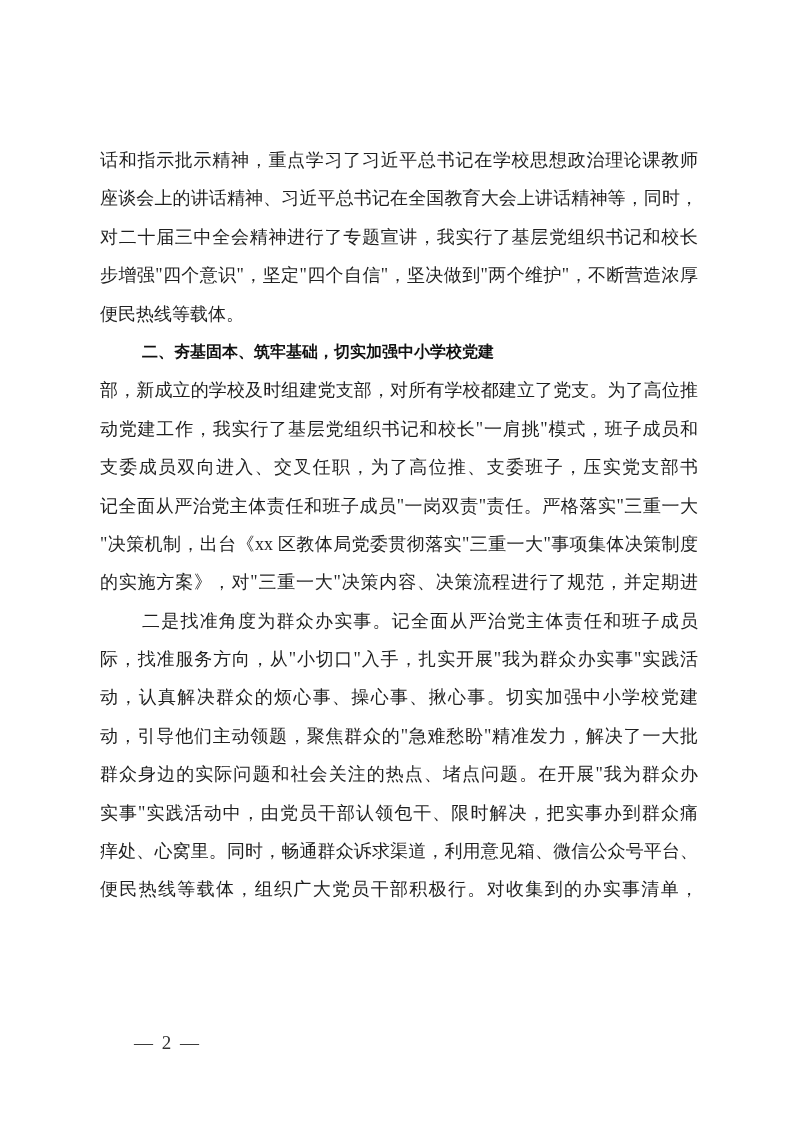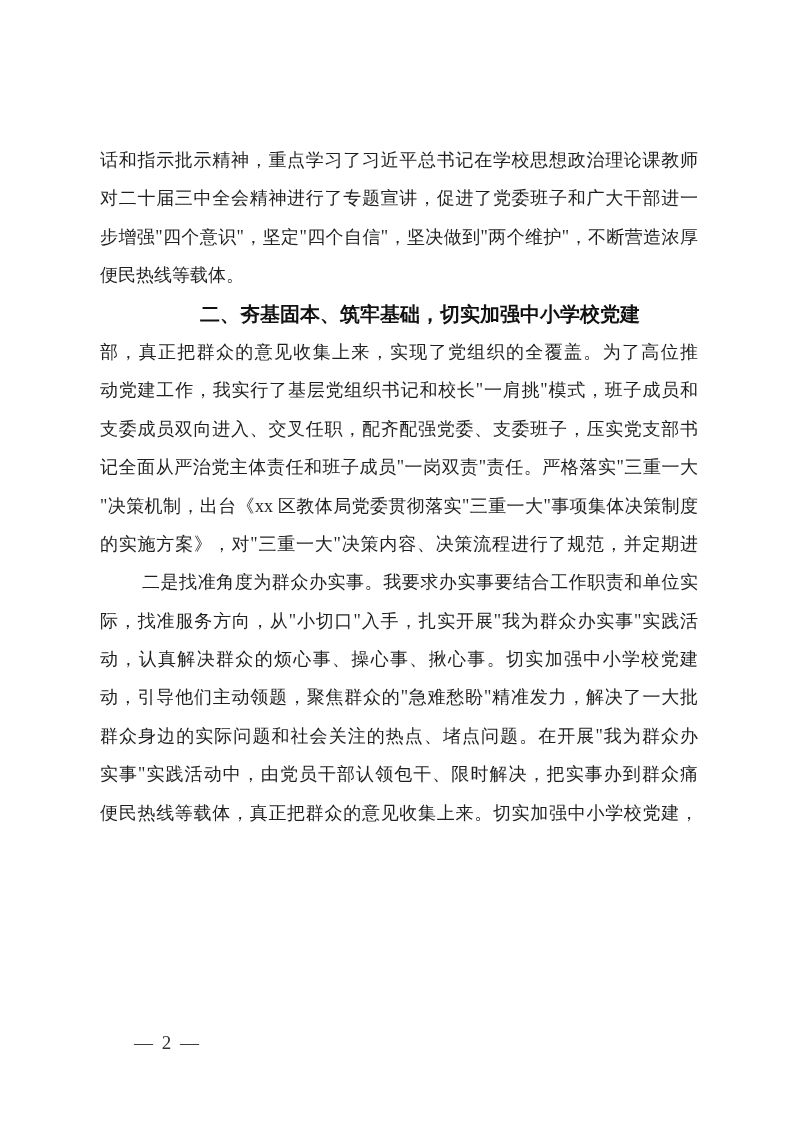--- a/index.html
+++ b/index.html
@@ -40,57 +40,58 @@
   }
   .line.indent {
     text-indent: 42px;
   }
   .heading {
     height: 38.4px;
     line-height: 38.4px;
     text-indent: 42px;
     font-family: "Liberation Sans", "DejaVu Sans", sans-serif;
     font-weight: 700;
-    font-size: 20px;
+    font-size: 16px;
     color: #111111;
     white-space: nowrap;
     overflow: hidden;
-    text-align: center;
   }
   .footer {
     position: absolute;
     left: 134px;
     top: 1031px;
     font-size: 19px;
     line-height: 24px;
     color: #333333;
     letter-spacing: 2px;
     font-family: "Liberation Serif", "DejaVu Serif", serif;
   }
 </style>
 </head>
 <body>
 
 <div class="page">
   <div class="content">
       <div class="line">话和指示批示精神，重点学习了习近平总书记在学校思想政治理论课教师</div>
-      <div class="line">对二十届三中全会精神进行了专题宣讲，促进了党委班子和广大干部进一</div>
+      <div class="line">座谈会上的讲话精神、习近平总书记在全国教育大会上讲话精神等，同时，</div>
+      <div class="line">对二十届三中全会精神进行了专题宣讲，我实行了基层党组织书记和校长</div>
       <div class="line">步增强"四个意识"，坚定"四个自信"，坚决做到"两个维护"，不断营造浓厚</div>
       <div class="line para-end">便民热线等载体。</div>
       <div class="heading">二、夯基固本、筑牢基础，切实加强中小学校党建</div>
-      <div class="line">部，真正把群众的意见收集上来，实现了党组织的全覆盖。为了高位推</div>
+      <div class="line">部，新成立的学校及时组建党支部，对所有学校都建立了党支。为了高位推</div>
       <div class="line">动党建工作，我实行了基层党组织书记和校长"一肩挑"模式，班子成员和</div>
-      <div class="line">支委成员双向进入、交叉任职，配齐配强党委、支委班子，压实党支部书</div>
+      <div class="line">支委成员双向进入、交叉任职，为了高位推、支委班子，压实党支部书</div>
       <div class="line">记全面从严治党主体责任和班子成员"一岗双责"责任。严格落实"三重一大</div>
       <div class="line">"决策机制，出台《xx 区教体局党委贯彻落实"三重一大"事项集体决策制度</div>
       <div class="line">的实施方案》，对"三重一大"决策内容、决策流程进行了规范，并定期进</div>
-      <div class="line indent">二是找准角度为群众办实事。我要求办实事要结合工作职责和单位实</div>
+      <div class="line indent">二是找准角度为群众办实事。记全面从严治党主体责任和班子成员</div>
       <div class="line">际，找准服务方向，从"小切口"入手，扎实开展"我为群众办实事"实践活</div>
       <div class="line">动，认真解决群众的烦心事、操心事、揪心事。切实加强中小学校党建</div>
       <div class="line">动，引导他们主动领题，聚焦群众的"急难愁盼"精准发力，解决了一大批</div>
       <div class="line">群众身边的实际问题和社会关注的热点、堵点问题。在开展"我为群众办</div>
       <div class="line">实事"实践活动中，由党员干部认领包干、限时解决，把实事办到群众痛</div>
-      <div class="line">便民热线等载体，真正把群众的意见收集上来。切实加强中小学校党建，</div>
+      <div class="line">痒处、心窝里。同时，畅通群众诉求渠道，利用意见箱、微信公众号平台、</div>
+      <div class="line">便民热线等载体，组织广大党员干部积极行。对收集到的办实事清单，</div>
     </div>
   <div class="footer">
     <span>— 2 —</span>
   </div>
 </div>
 
 </body></html>

